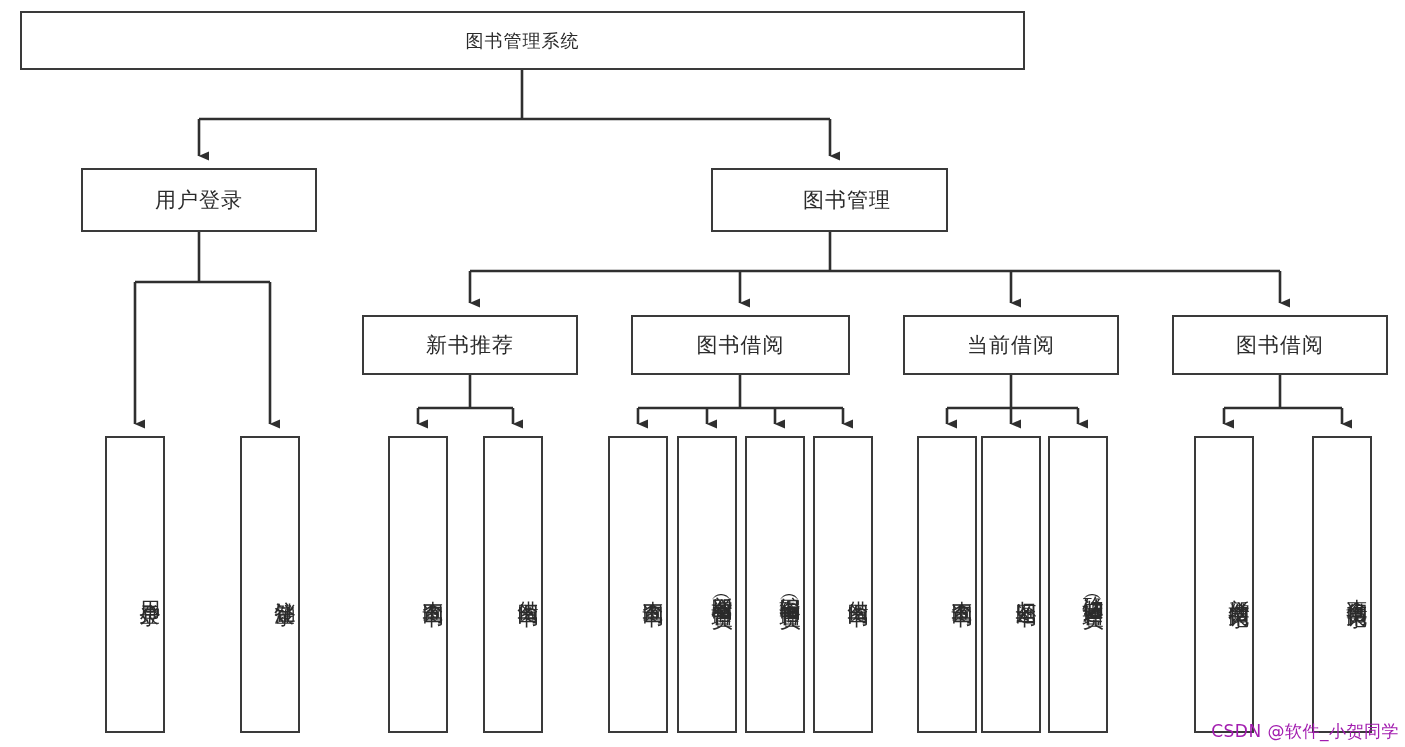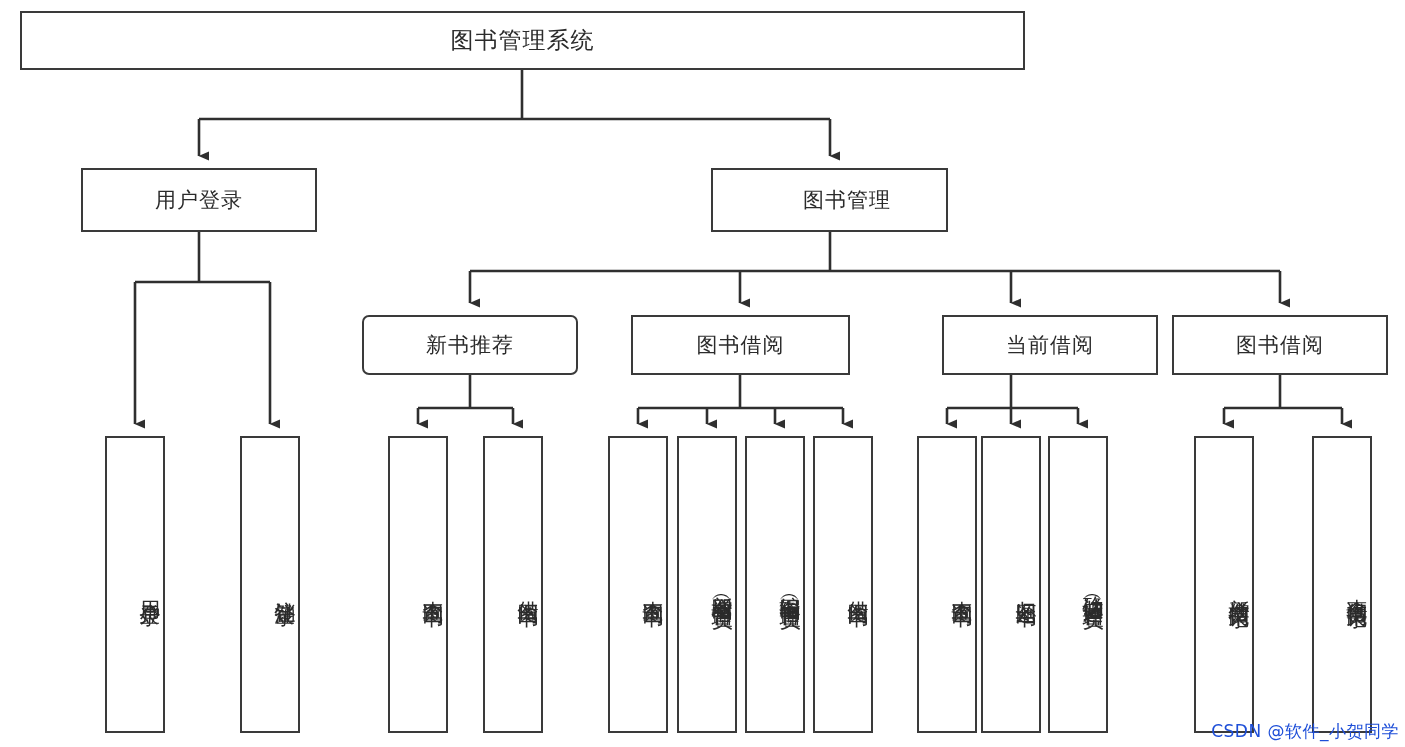--- a/index.html
+++ b/index.html
@@ -4,26 +4,26 @@
 <style>
   html,body{margin:0;padding:0;background:#ffffff;}
   body{width:1405px;height:747px;overflow:hidden;
        font-family:"DejaVu Sans","Liberation Sans",sans-serif;}
   #stage{position:relative;width:1405px;height:747px;background:#fff;}
   svg#wires{position:absolute;left:0;top:0;width:1405px;height:747px;}
   .node{position:absolute;box-sizing:border-box;background:#ffffff;
         border:2.5px solid #3a3a3a;display:flex;align-items:center;
         justify-content:center;color:#2b2b2b;}
   .node.h{font-size:21px;letter-spacing:1px;}
-  .node.h.root{font-size:23px;}
+  .node.h.root{font-size:18px;}
   .node.v{writing-mode:vertical-rl;text-orientation:upright;
           font-size:21px;line-height:1.32;letter-spacing:2px;
           padding-top:6px;align-items:flex-start;justify-content:center;}
   .watermark{position:absolute;right:6px;bottom:4px;font-size:17px;
-             color:#1d4ed8;white-space:nowrap;letter-spacing:0.5px;}
+             color:#a21caf;white-space:nowrap;letter-spacing:0.5px;}
 </style>
 </head>
 <body>
 
 <div id="stage">
 
   <svg id="wires" viewBox="0 0 1405 747" xmlns="http://www.w3.org/2000/svg">
     <defs>
       <marker id="ah" markerWidth="10" markerHeight="11" refX="5" refY="10" orient="auto" markerUnits="userSpaceOnUse">
         <path d="M0.5,0 L9.5,0 L5,10.5 Z" fill="#2f2f2f"></path>
@@ -71,23 +71,23 @@
       <path d="M1224,408 L1224,424" marker-end="url(#ah)"></path>
       <path d="M1342,408 L1342,424" marker-end="url(#ah)"></path>
     </g>
   </svg>
 
   <div class="node h root" style="left:20px;top:11px;width:1005px;height:59px;">图书管理系统</div>
 
   <div class="node h" style="left:81px;top:168px;width:236px;height:64px;">用户登录</div>
   <div class="node h" style="left:711px;top:168px;width:237px;height:64px;padding-left:35px;">图书管理</div>
 
-  <div class="node h" style="left:362px;top:315px;width:216px;height:60px;border-radius:7px;">新书推荐</div>
+  <div class="node h" style="left:362px;top:315px;width:216px;height:60px;">新书推荐</div>
   <div class="node h" style="left:631px;top:315px;width:219px;height:60px;font-family:Liberation Serif, serif;">图书借阅</div>
-  <div class="node h" style="left:942px;top:315px;width:216px;height:60px;">当前借阅</div>
+  <div class="node h" style="left:903px;top:315px;width:216px;height:60px;">当前借阅</div>
   <div class="node h" style="left:1172px;top:315px;width:216px;height:60px;">图书借阅</div>
 
   <div class="node v" style="left:105px;top:436px;width:60px;height:297px;">用户登录</div>
   <div class="node v" style="left:240px;top:436px;width:60px;height:297px;">注销登录</div>
 
   <div class="node v" style="left:388px;top:436px;width:60px;height:297px;">查询图书</div>
   <div class="node v" style="left:483px;top:436px;width:60px;height:297px;">借阅图书</div>
 
   <div class="node v" style="left:608px;top:436px;width:60px;height:297px;">查询图书</div>
   <div class="node v" style="left:677px;top:436px;width:60px;height:297px;">新增图书（管理员）</div>

